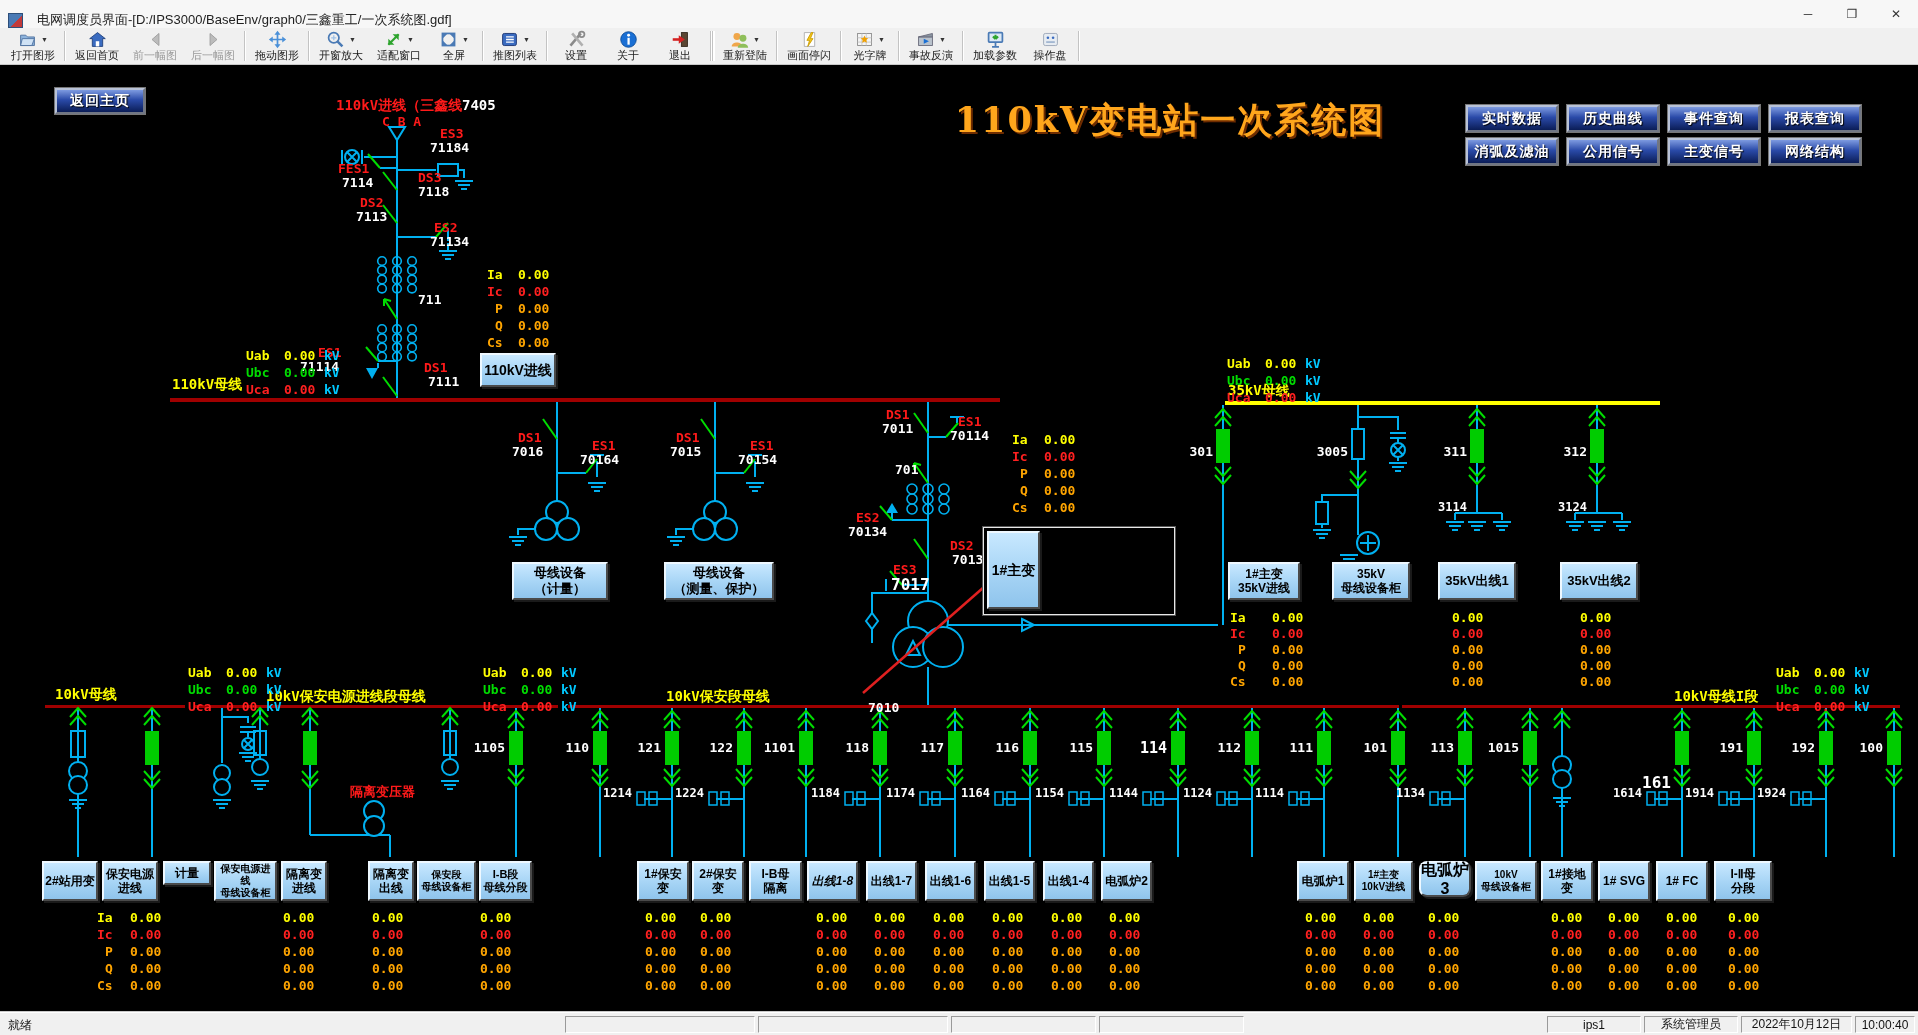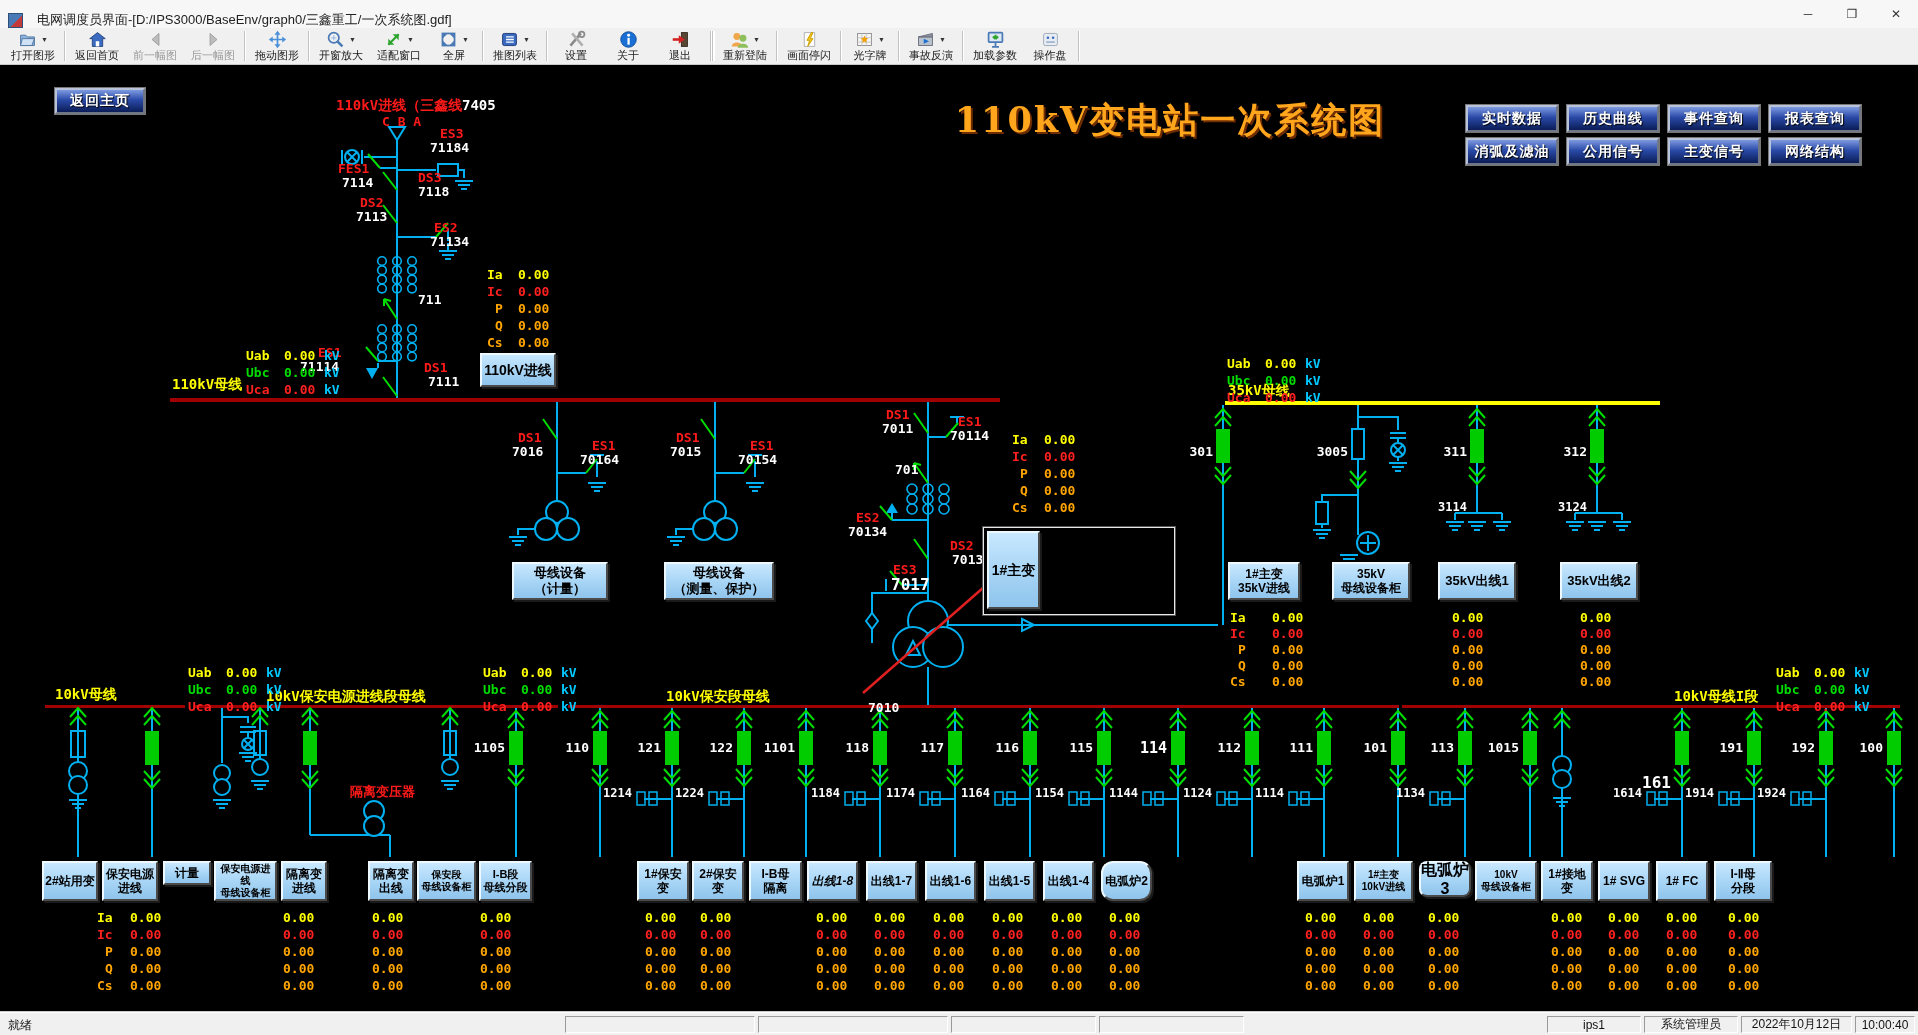--- a/index.html
+++ b/index.html
@@ -962,21 +962,21 @@
 母线分段</div>
         <div class="lblue-btn" style="left: 637px; top: 796px; width: 52px; height: 40px; font-size: 12px;">1#保安变</div>
         <div class="lblue-btn" style="left: 692px; top: 796px; width: 52px; height: 40px; font-size: 12px;">2#保安变</div>
         <div class="lblue-btn" style="left: 749px; top: 796px; width: 53px; height: 40px; font-size: 12px;">I-B母
 隔离</div>
         <div class="lblue-btn" style="left: 807px; top: 796px; width: 51px; height: 40px; font-size: 12px; font-style: italic;">出线1-8</div>
         <div class="lblue-btn" style="left: 866px; top: 796px; width: 51px; height: 40px; font-size: 12px;">出线1-7</div>
         <div class="lblue-btn" style="left: 925px; top: 796px; width: 51px; height: 40px; font-size: 12px;">出线1-6</div>
         <div class="lblue-btn" style="left: 984px; top: 796px; width: 51px; height: 40px; font-size: 12px;">出线1-5</div>
         <div class="lblue-btn" style="left: 1043px; top: 796px; width: 51px; height: 40px; font-size: 12px;">出线1-4</div>
-        <div class="lblue-btn" style="left: 1101px; top: 796px; width: 51px; height: 40px; font-size: 12px; border-radius: 12px;">电弧炉2</div>
+        <div class="lblue-btn" style="left: 1101px; top: 796px; width: 51px; height: 40px; font-size: 12px;">电弧炉2</div>
         <div class="lblue-btn" style="left: 1297px; top: 796px; width: 52px; height: 40px; font-size: 12px;">电弧炉1</div>
         <div class="lblue-btn" style="left: 1354px; top: 796px; width: 59px; height: 40px; font-size: 10px;">1#主变
 10kV进线</div>
         <div class="lblue-btn" style="left: 1419px; top: 796px; width: 52px; height: 36px; font-size: 16px; border-radius: 8px;">电弧炉3</div>
         <div class="lblue-btn" style="left: 1475px; top: 796px; width: 62px; height: 40px; font-size: 10px;">10kV
 母线设备柜</div>
         <div class="lblue-btn" style="left: 1541px; top: 796px; width: 52px; height: 40px; font-size: 12px;">1#接地变</div>
         <div class="lblue-btn" style="left: 1598px; top: 796px; width: 52px; height: 40px; font-size: 12px;">1# SVG</div>
         <div class="lblue-btn" style="left: 1656px; top: 796px; width: 52px; height: 40px; font-size: 12px;">1# FC</div>
         <div class="lblue-btn" style="left: 1714px; top: 796px; width: 58px; height: 40px; font-size: 12px;">I-Ⅱ母

